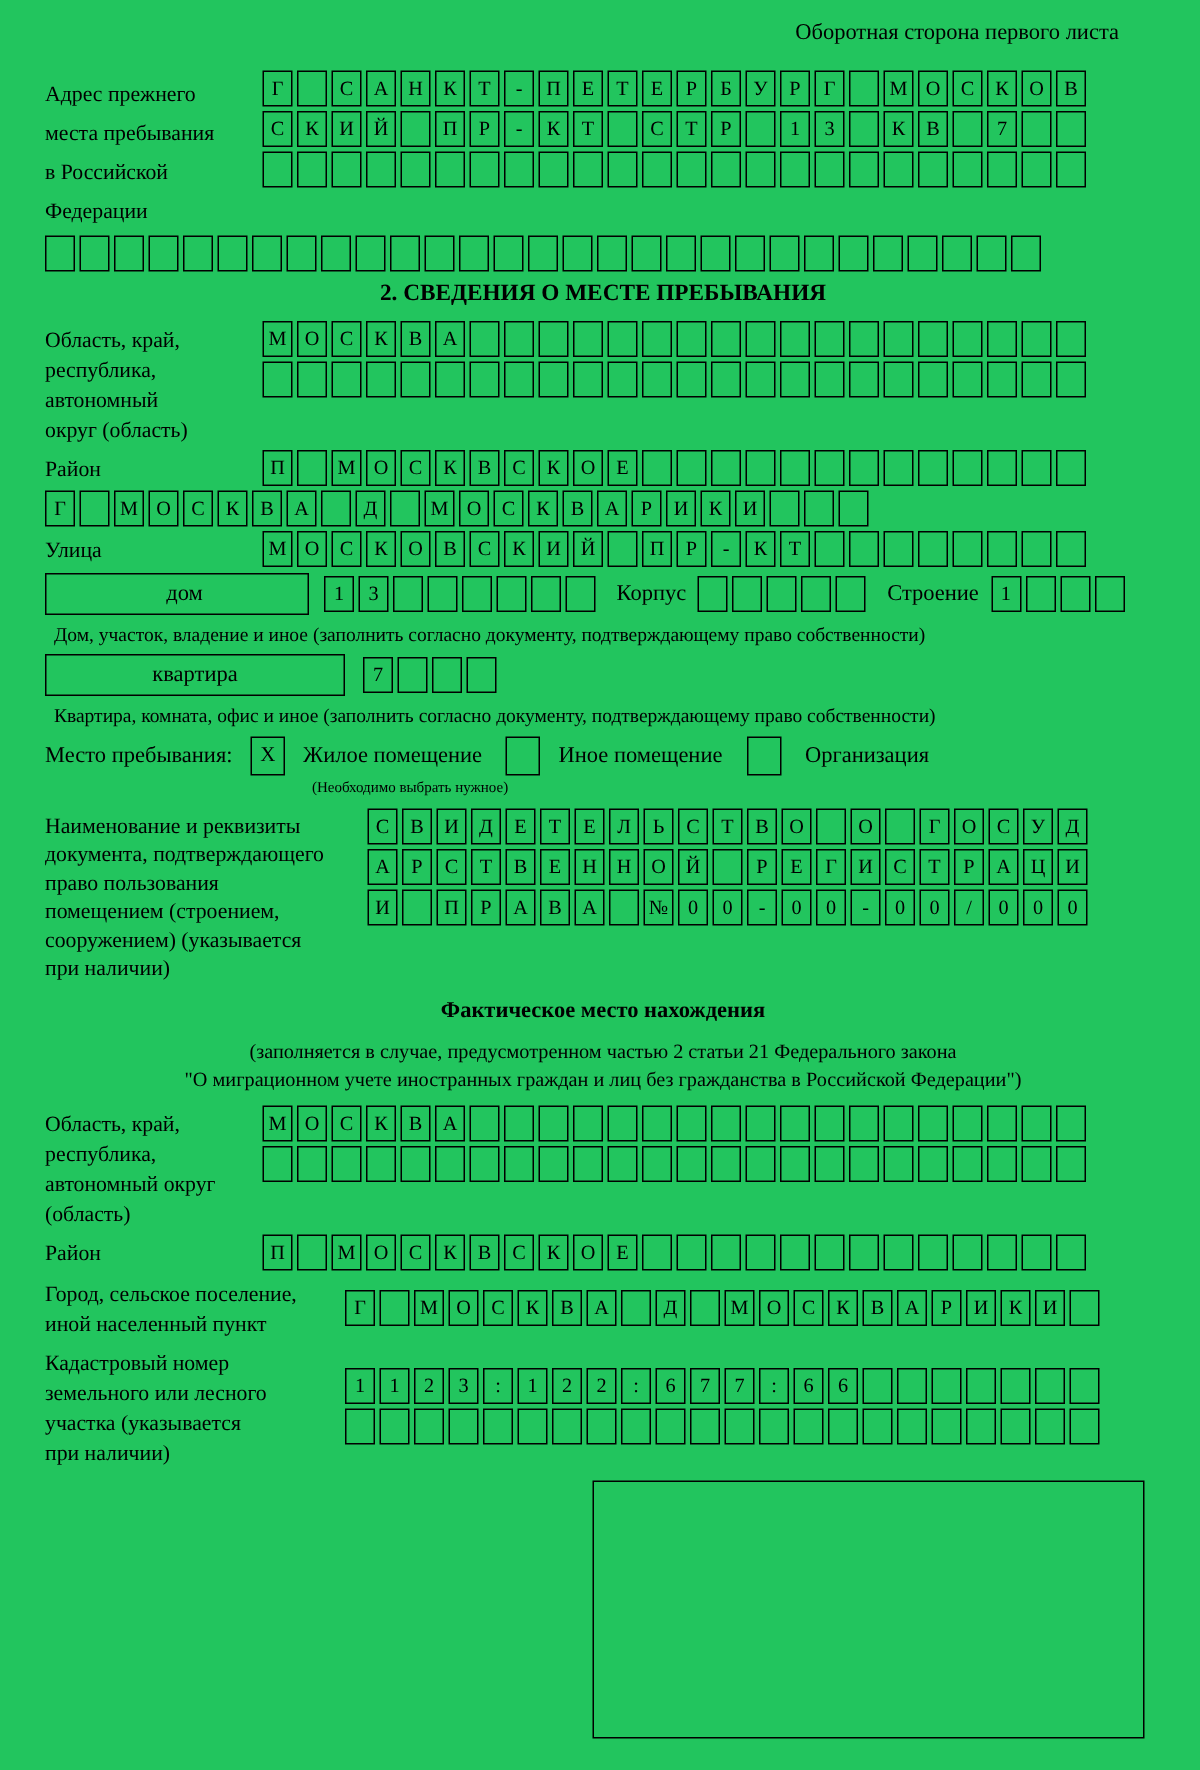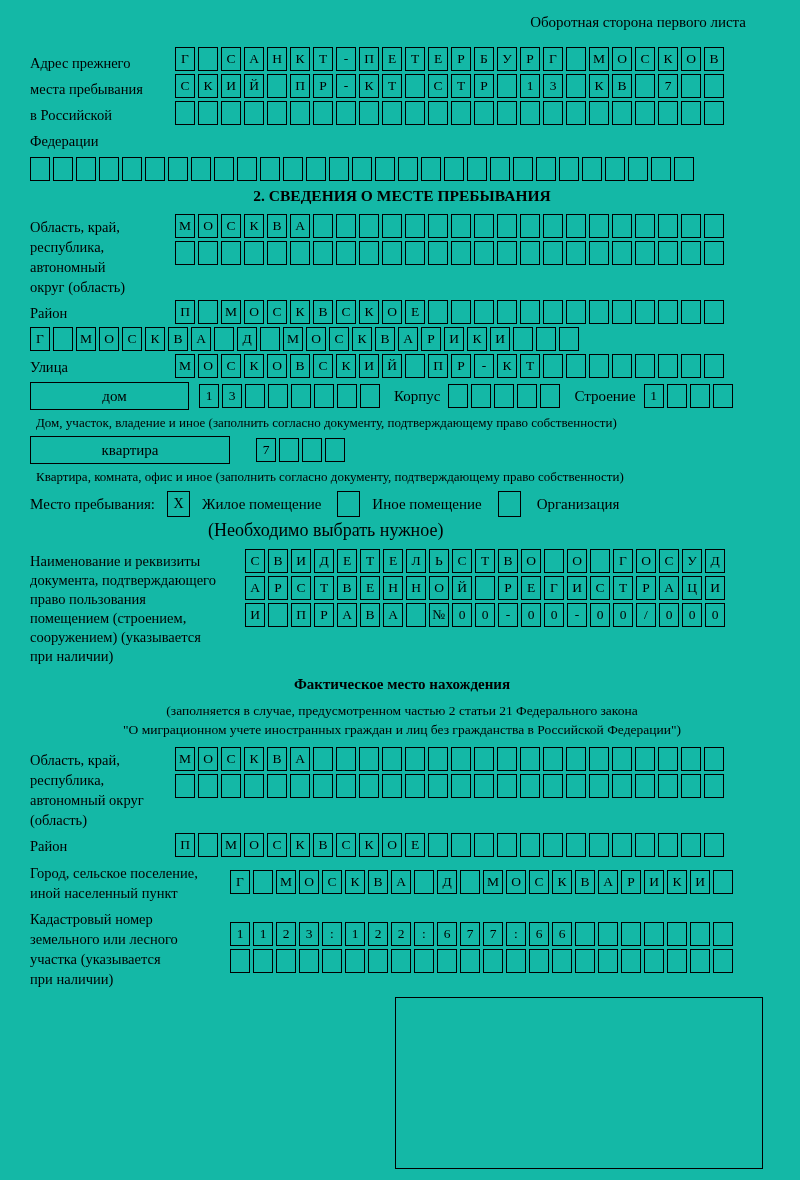--- a/index.html
+++ b/index.html
@@ -1,18 +1,18 @@
 <!DOCTYPE html>
 <html><head>
 <meta charset="utf-8">
 <style>
   * { margin:0; padding:0; box-sizing:border-box; }
   html,body { background:#fff; }
   body { width:800px; color:#000; font-family:"Liberation Serif","DejaVu Serif",serif; }
-  .page { width:800px; height:1180px; padding:8px 26px 0 30px; overflow:hidden; background:#14b8a6; }
+  .page { width:800px; height:1180px; padding:8px 26px 0 30px; overflow:hidden; background:#22c55e; }
   .header-note { text-align:right; font-size:15px; padding-right:28px; margin:6px 0 16px; }
 
   .field { display:flex; align-items:flex-start; margin-bottom:3px; }
   .field.vcenter { align-items:center; }
   .label { flex:0 0 145px; width:145px; font-size:14.5px; line-height:20px; white-space:pre-line; padding-top:3px; }
   .label.lh26 { line-height:26px; }
   .label.wide { flex:0 0 215px; width:215px; line-height:19px; }
   .label.w200 { flex:0 0 200px; width:200px; }
 
   .rows { display:flex; flex-direction:column; gap:3px; }
@@ -25,30 +25,30 @@
   .caption.centered { text-align:center; margin:3px 0 6px; }
   .caption.indent { margin:2px 0 5px 6px; }
 
   .section-title { text-align:center; font-weight:bold; font-size:15.5px; margin:6px 0 9px; }
   .sub-title { text-align:center; font-weight:bold; font-size:15px; margin:10px 0 8px; }
   .note { text-align:center; font-size:13.5px; line-height:19px;font-family:Liberation Serif, serif; }
   .note-block { margin-bottom:8px; }
 
   .named-box { border:1.5px solid #000; height:28px; display:flex; align-items:center;
                justify-content:center; font-size:15px; }
-  .house-box { width:159px; margin-right:10px;padding-left:10px; }
-  .apt-box { width:200px; margin-right:26px; }
+  .house-box { width:176px; margin-right:10px;padding-left:10px; }
+  .apt-box { width:200px; margin-right:12px; }
   .flexrow { display:flex; align-items:center; margin:4px 0 4px; }
   .mini-label { font-size:15px; margin:0 8px 0 14px; }
 
   .stay-row { display:flex; align-items:center; font-size:15px; margin-top:6px; }
   .stay-row .gap-s { margin-left:12px; } .stay-row .gap-m { margin-left:16px; }
   .inline-box { width:23px; height:26px; border:1.5px solid #000; display:inline-flex;
                 align-items:center; justify-content:center; font-size:14px; flex:0 0 23px; }
-  .hint { font-size:18px; margin:3px 0 8px 178px; }
+  .hint { font-size:10px; margin:3px 0 8px 178px; }
 
   .mark-box { margin:8px 0 0 365px; width:368px; height:172px; border:1.6px solid #000; }
 </style>
 </head>
 <body>
 
 <div class="page">
 
   <div class="header-note">Оборотная сторона первого листа</div>
 

